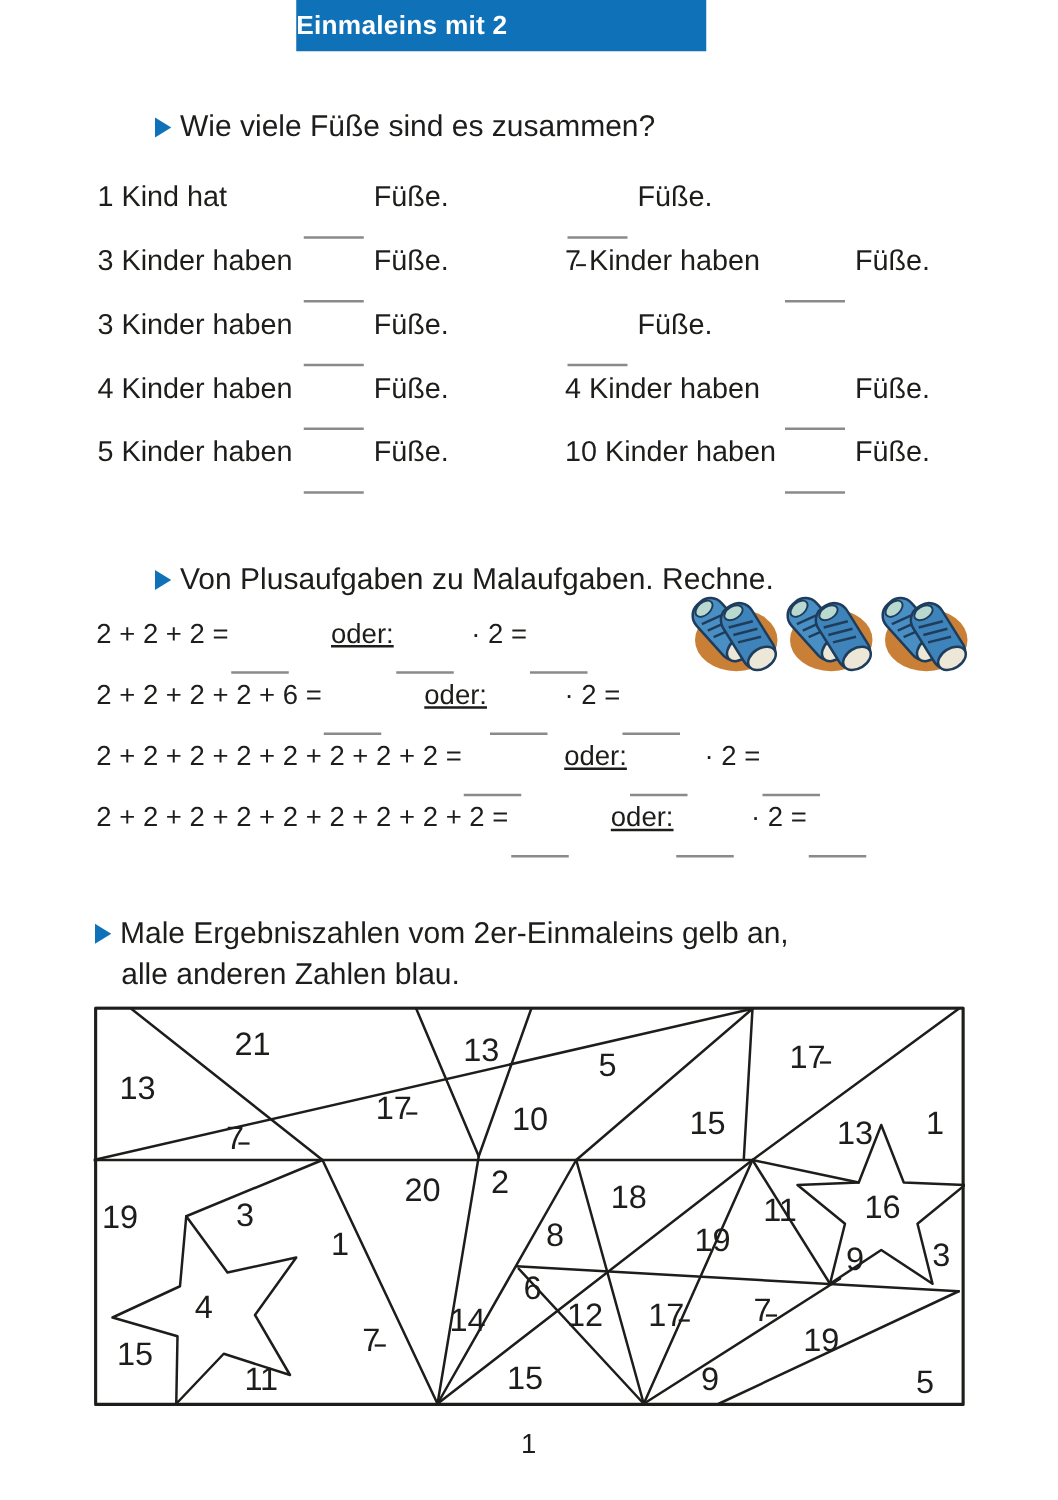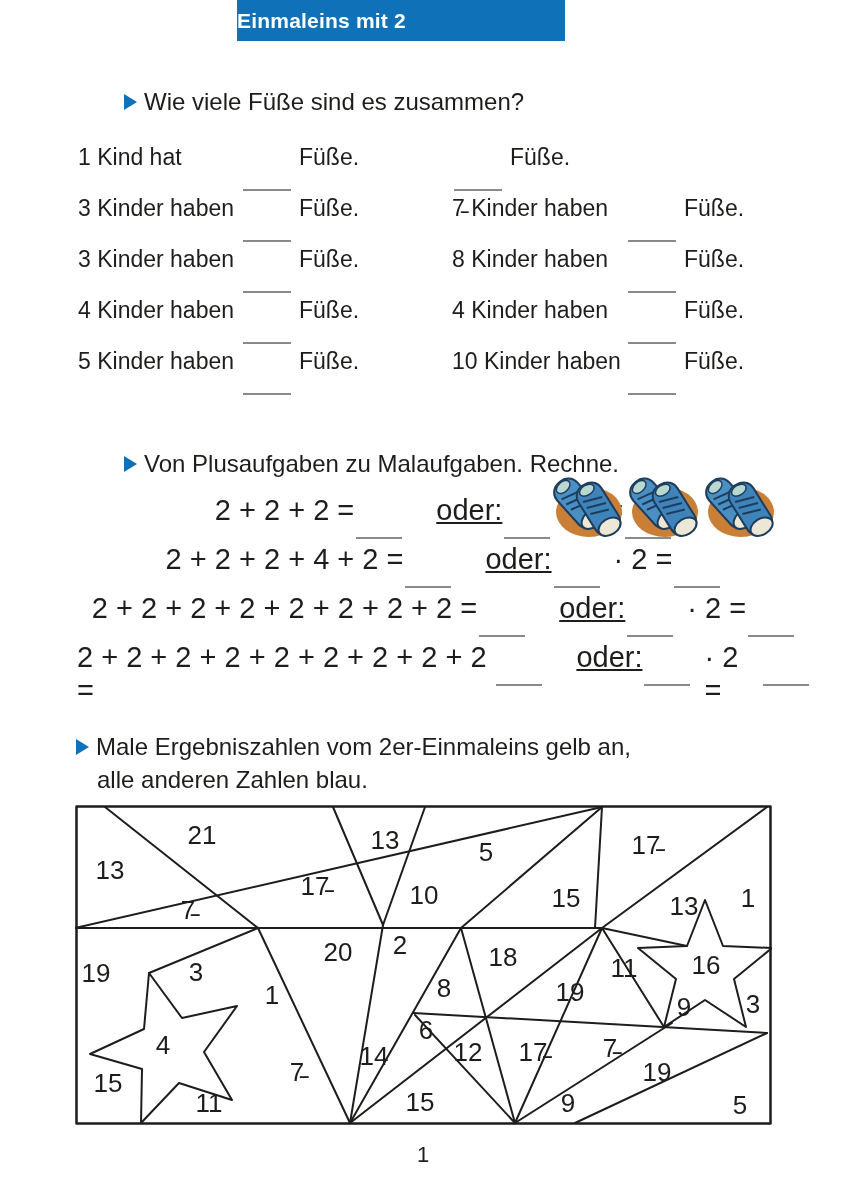--- a/index.html
+++ b/index.html
@@ -27,21 +27,21 @@
   .s1row{display:flex;align-items:baseline;height:51px;font-size:23px;}
   .col1 .lbl1{flex:0 0 163px;}
   .col2 .lbl1{flex:0 0 174px;}
   .blank{
     display:inline-block;width:48px;height:14px;flex:0 0 48px;
     border-bottom:2px solid #8a8a8a;margin:0 8px 0 2px;align-self:flex-end;
     transform:translateY(-4px);
   }
   
   .s2rows{position:absolute;left:77px;top:494px;width:740px;}
-  .s2row{display:flex;align-items:baseline;height:49px;font-size:29px;justify-content:center;}
+  .s2row{display:flex;align-items:baseline;height:49px;font-size:22px;}
   .s2row .oder{margin-left:26px;text-decoration:underline;}
   .s2row .mult{margin-left:6px;}
   .s2row .blank{flex:0 0 46px;width:46px;}
   .shoes{position:absolute;left:551px;top:472px;display:flex;gap:0;}
   
   .s3head{position:absolute;left:76px;top:730px;font-size:24px;line-height:33px;}
   .s3head .l2{padding-left:21px;}
   
   .puzzle{position:absolute;left:75px;top:805px;}
   .puzzle line, .puzzle polygon, .puzzle polyline, .puzzle rect{
@@ -98,21 +98,20 @@
   <div class="s1row">
       <span class="blank"></span>
       <span>Füße.</span>
     </div>
   <div class="s1row">
       <span class="lbl1">7̵ Kinder haben</span>
       <span class="blank"></span>
       <span>Füße.</span>
     </div>
   <div class="s1row">
-      <span class="lbl1">8 Kinder haben</span>
       <span class="blank"></span>
       <span>Füße.</span>
     </div>
   <div class="s1row">
       <span class="lbl1">4 Kinder haben</span>
       <span class="blank"></span>
       <span>Füße.</span>
     </div>
   <div class="s1row">
       <span class="lbl1">10 Kinder haben</span>
@@ -129,21 +128,21 @@
 <div class="s2rows">
   <div class="s2row">
       <span>2 + 2 + 2 =</span>
       <span class="blank"></span>
       <span class="oder">oder:</span>
       <span class="blank"></span>
       <span class="mult">· 2 =</span>
       <span class="blank"></span>
     </div>
   <div class="s2row">
-      <span>2 + 2 + 2 + 4 + 2 =</span>
+      <span>2 + 2 + 2 + 2 + 6 =</span>
       <span class="blank"></span>
       <span class="oder">oder:</span>
       <span class="blank"></span>
       <span class="mult">· 2 =</span>
       <span class="blank"></span>
     </div>
   <div class="s2row">
       <span>2 + 2 + 2 + 2 + 2 + 2 + 2 + 2 =</span>
       <span class="blank"></span>
       <span class="oder">oder:</span>

